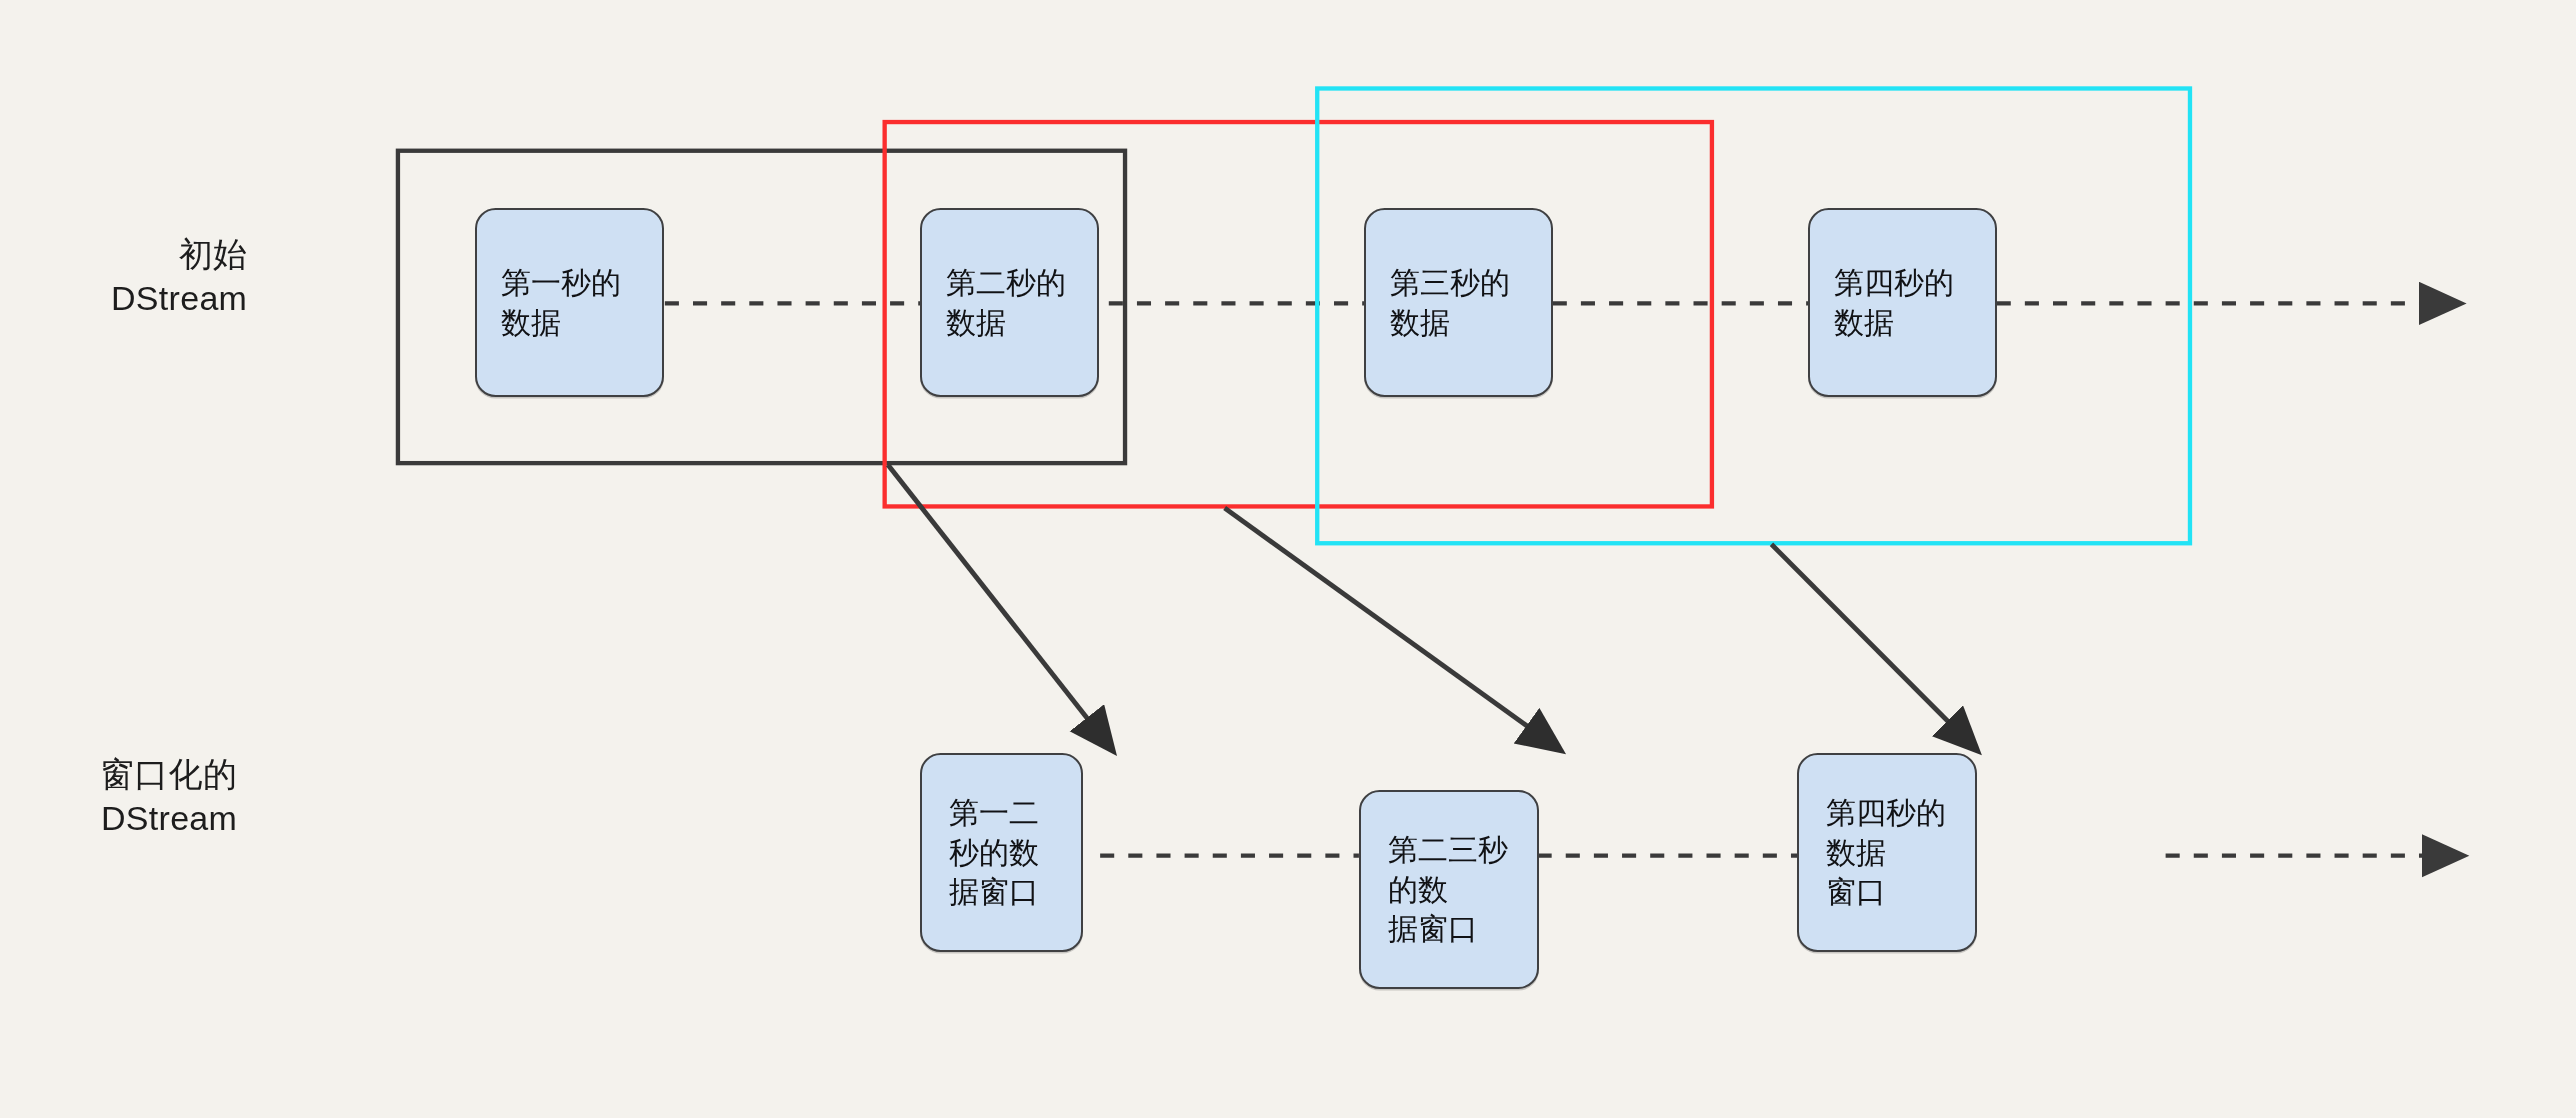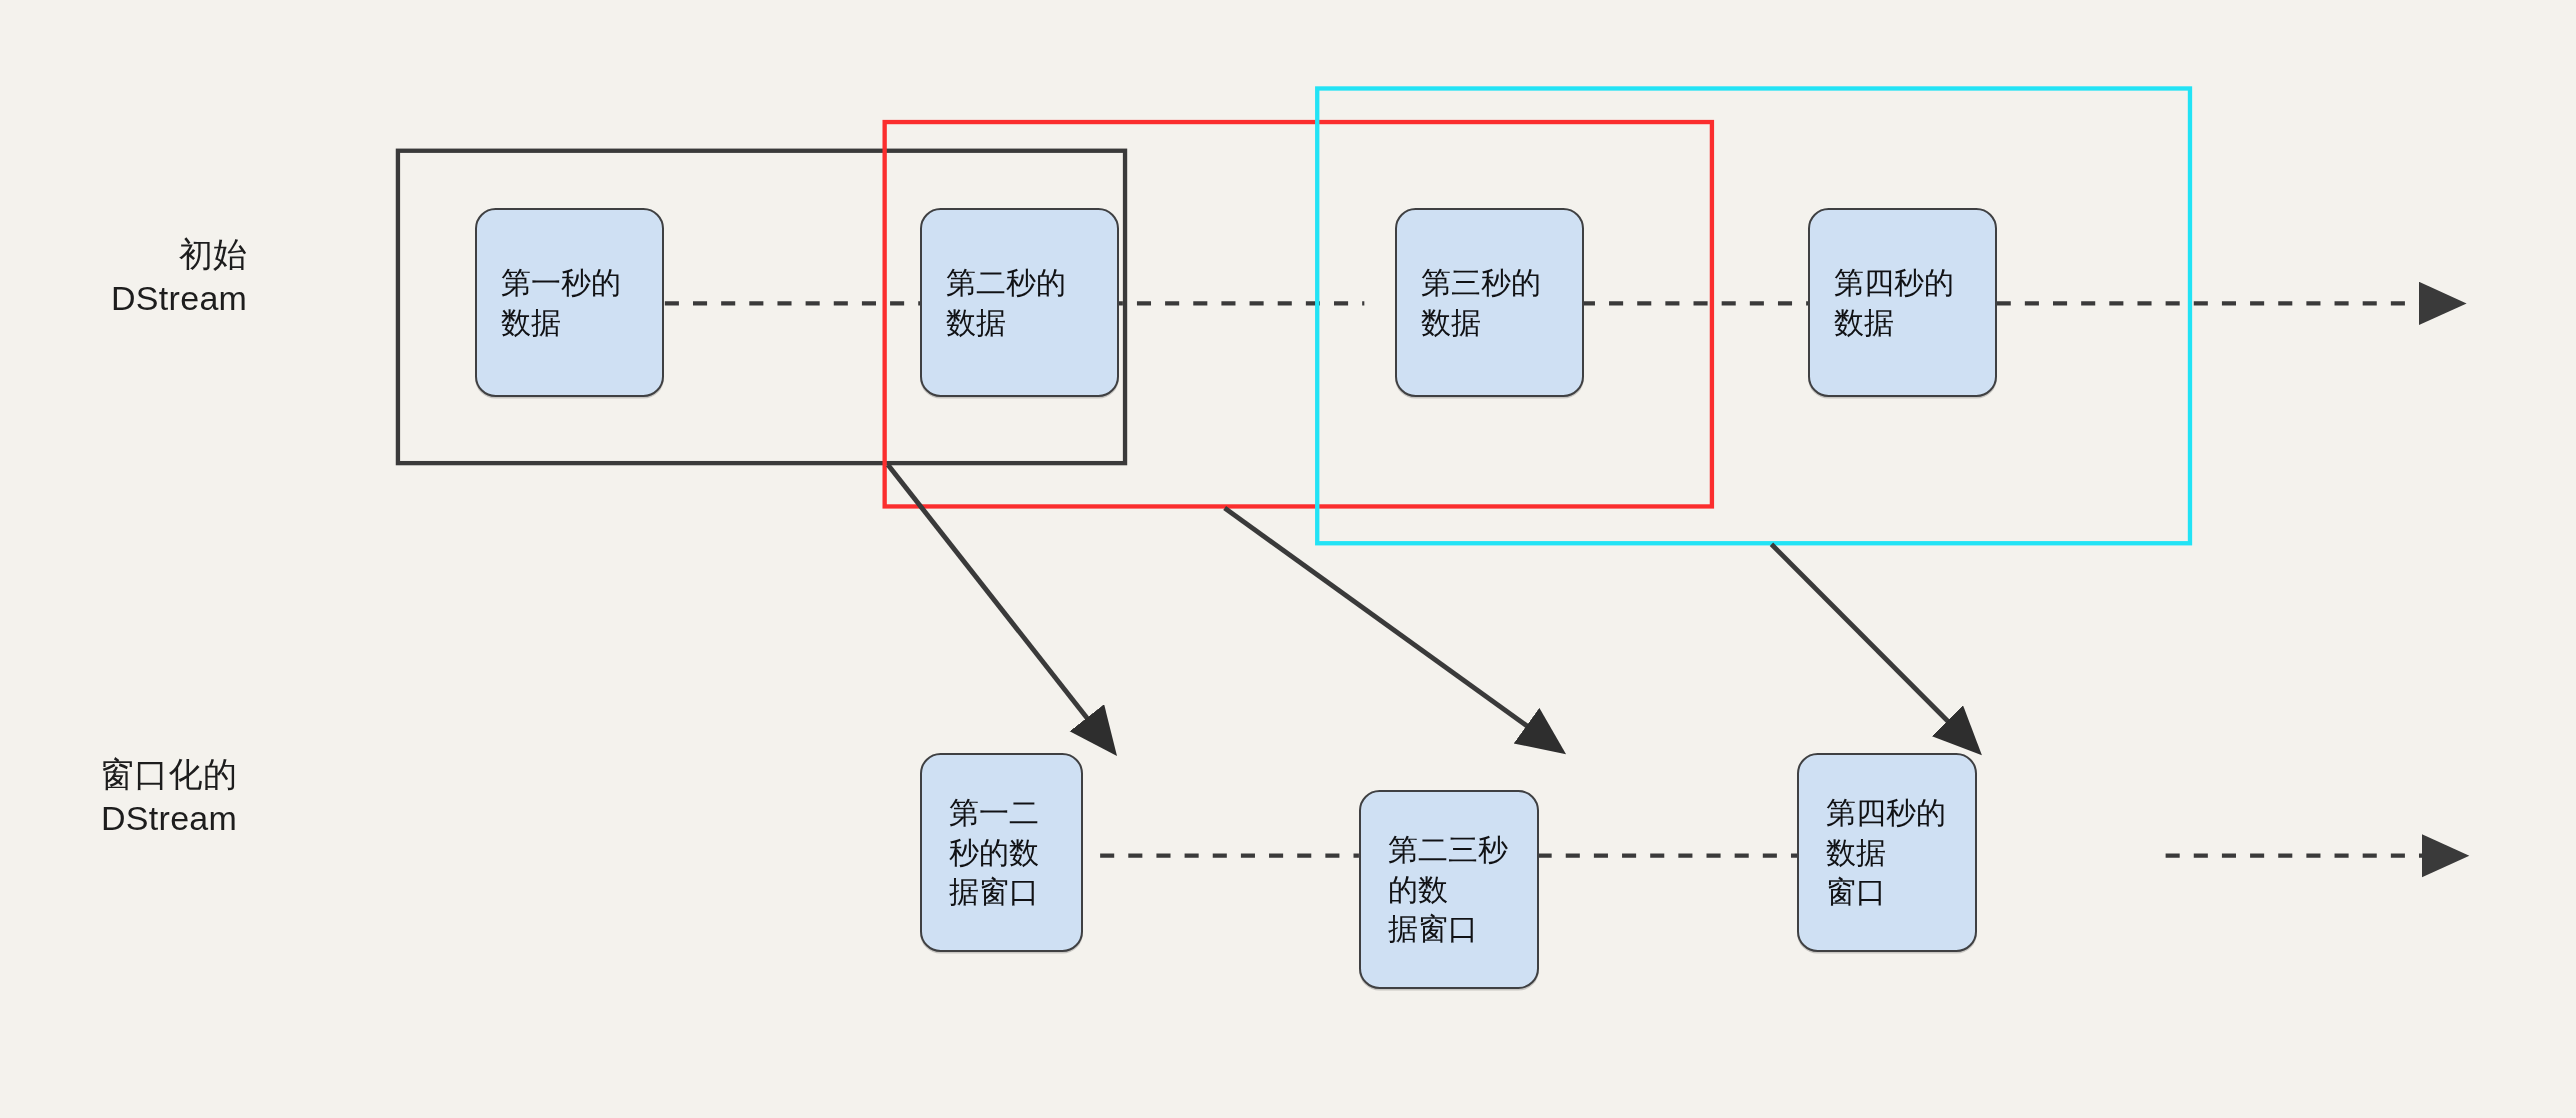--- a/index.html
+++ b/index.html
@@ -100,25 +100,25 @@
   <div class="row-label" id="label-initial">初始
 DStream</div>
 
   <div class="row-label" id="label-windowed">窗口化的
 DStream</div>
 
   <div class="node top" style="left:475px; top:208px; width:189px; height:189px;">
     <span class="node-text">第一秒的数据</span>
   </div>
 
-  <div class="node top" style="left:920px; top:208px; width:199px; height:189px;align-items:center;">
+  <div class="node top" style="left:920px; top:208px; width:179px; height:189px;align-items:center;">
     <span class="node-text">第二秒的数据</span>
   </div>
 
-  <div class="node top" style="left:1364px; top:208px; width:189px; height:189px;margin-left:31px;">
+  <div class="node top" style="left:1364px; top:208px; width:189px; height:189px;">
     <span class="node-text">第三秒的数据</span>
   </div>
 
   <div class="node top" style="left:1808px; top:208px; width:189px; height:189px;">
     <span class="node-text">第四秒的数据</span>
   </div>
 
   <div class="node bottom" style="left:920px; top:753px; width:163px; height:199px;">
     <span class="node-text">第一二秒的数
 据窗口</span>

